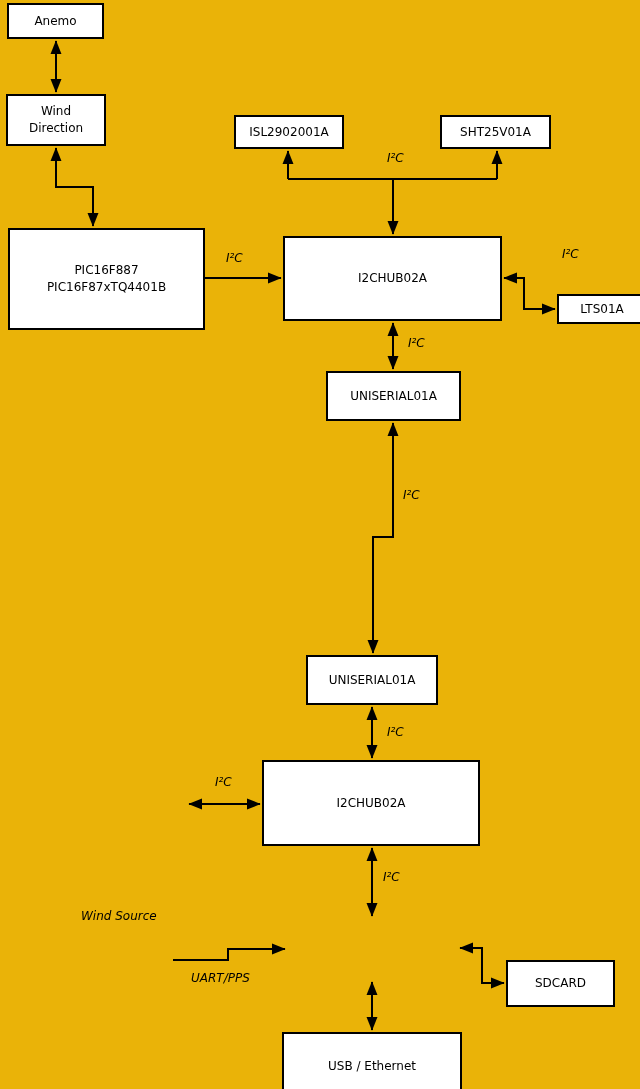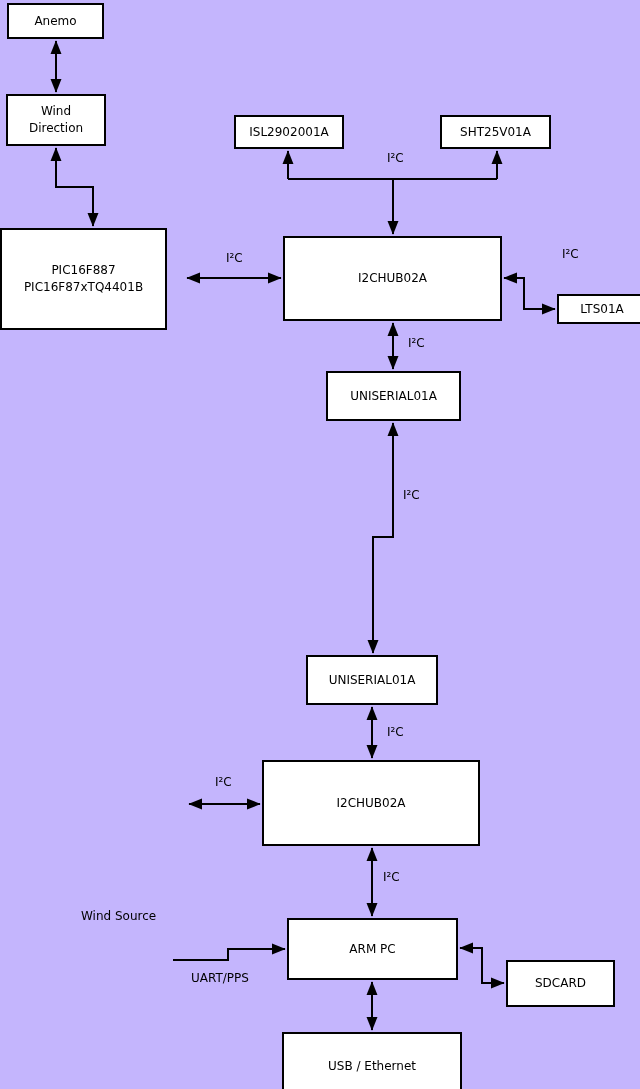--- a/index.html
+++ b/index.html
@@ -1,19 +1,19 @@
 <!DOCTYPE html>
 <html><head>
 <meta charset="utf-8">
 <style>
   html,body{margin:0;padding:0;background:#ffffff;}
   .canvas{
     position:relative;
     width:640px;height:1089px;
-    background:#c4b5fd;
+    background:#eab308;
     font-family:"DejaVu Sans", sans-serif;
     color:#000000;
     overflow:hidden;
   }
   .wires{position:absolute;left:0;top:0;width:640px;height:1089px;}
   .node{
     position:absolute;
     box-sizing:border-box;
     background:#ffffff;
     border:2px solid #000000;
@@ -23,20 +23,21 @@
     text-align:center;
     font-size:12px;
     color:#000000;
   }
   .node span{white-space:pre-line;line-height:1.4;}
   .edge-label{
     position:absolute;
     font-size:12px;
     color:#000000;
     white-space:nowrap;
+    font-style:italic;
   }
 </style>
 </head>
 <body>
 
 <div class="canvas">
 
   <svg class="wires" width="640" height="1089" viewBox="0 0 640 1089">
     <defs>
       <marker id="ah" viewBox="0 0 10 8" refX="9.5" refY="4" markerWidth="7" markerHeight="5.6" orient="auto-start-reverse">
@@ -65,21 +66,21 @@
 
   <div class="node" style="left:7px;top:3px;width:97px;height:36px">
     <span>Anemo</span>
   </div>
 
   <div class="node" style="left:6px;top:94px;width:100px;height:52px">
     <span>Wind
 Direction</span>
   </div>
 
-  <div class="node" style="left:0;top:228px;width:167px;height:102px">
+  <div class="node" style="left:8px;top:228px;width:197px;height:102px">
     <span>PIC16F887
 PIC16F87xTQ4401B</span>
   </div>
 
   <div class="node" style="left:234px;top:115px;width:110px;height:34px">
     <span>ISL2902001A</span>
   </div>
 
   <div class="node" style="left:440px;top:115px;width:111px;height:34px">
     <span>SHT25V01A</span>
@@ -100,23 +101,20 @@
   <div class="node" style="left:306px;top:655px;width:132px;height:50px">
     <span>UNISERIAL01A</span>
   </div>
 
   <div class="node" style="left:262px;top:760px;width:218px;height:86px">
     <span>I2CHUB02A</span>
   </div>
 
 
 
-  <div class="node" style="left:287px;top:918px;width:171px;height:62px">
-    <span>ARM PC</span>
-  </div>
 
   <div class="node" style="left:506px;top:960px;width:109px;height:47px">
     <span>SDCARD</span>
   </div>
 
   <div class="node" style="left:282px;top:1032px;width:180px;height:68px">
     <span>USB / Ethernet</span>
   </div>
 
   <span class="edge-label" style="left:387px;top:151px">I²C</span>

